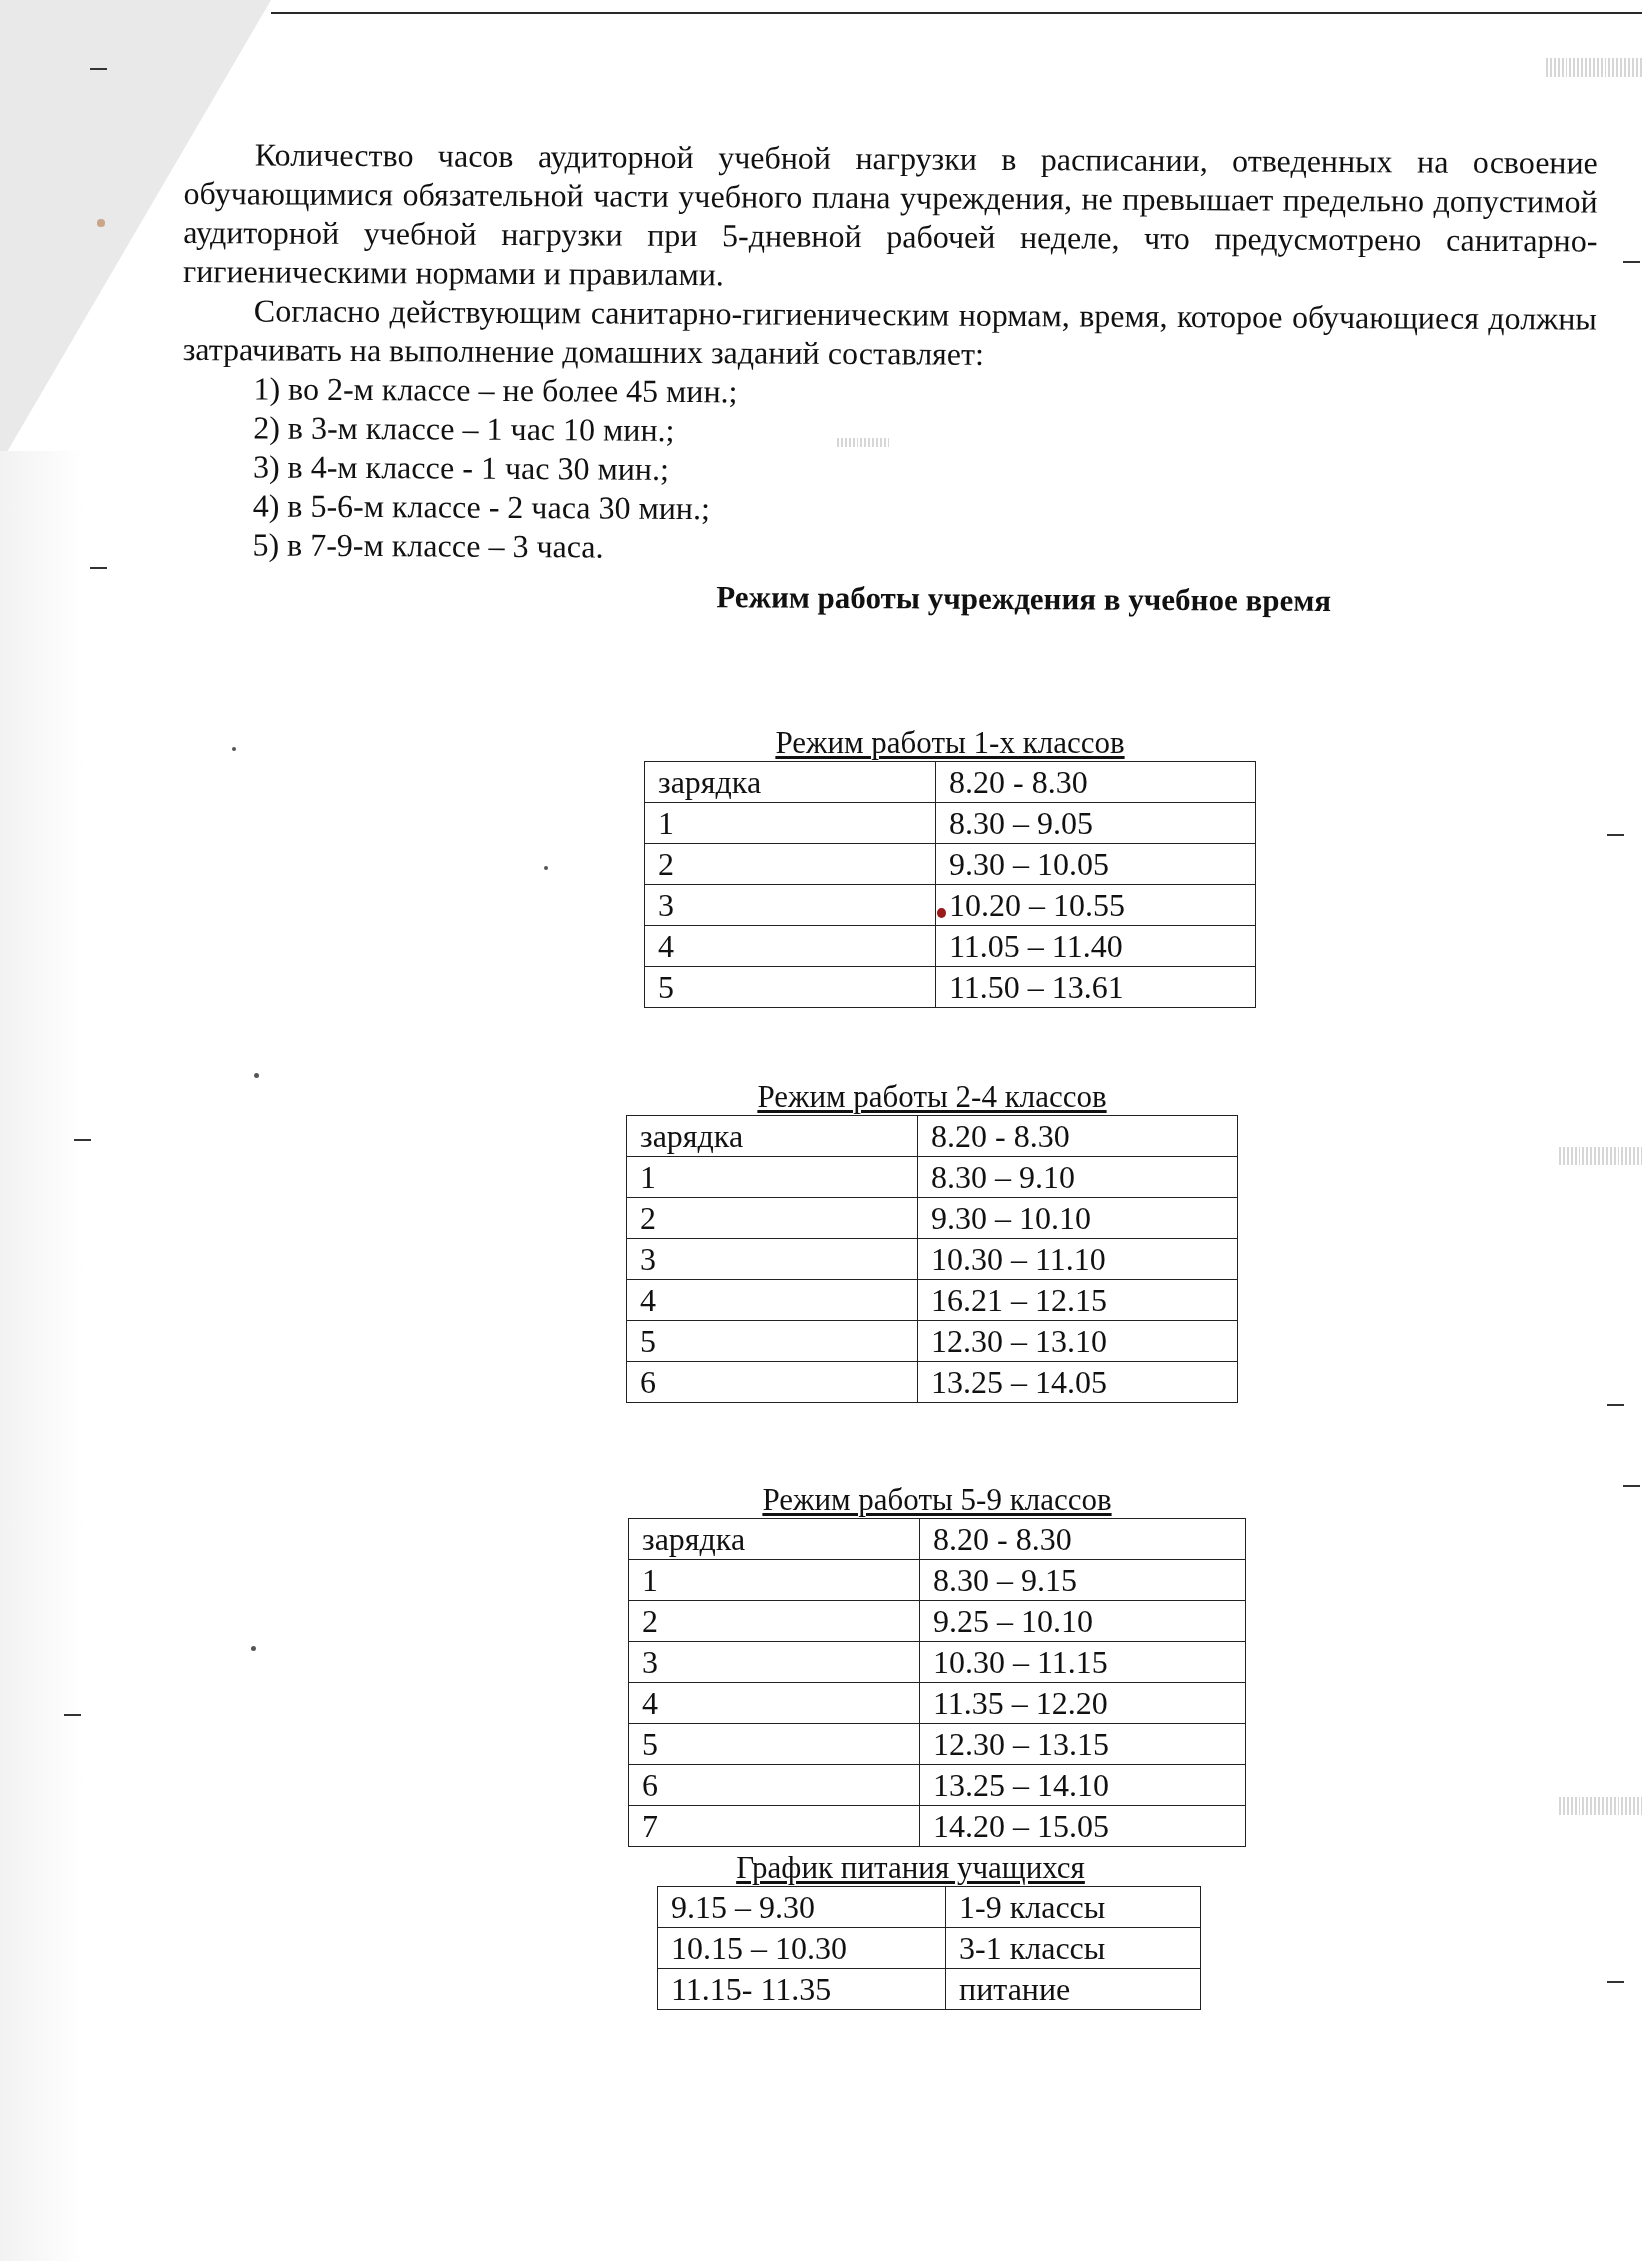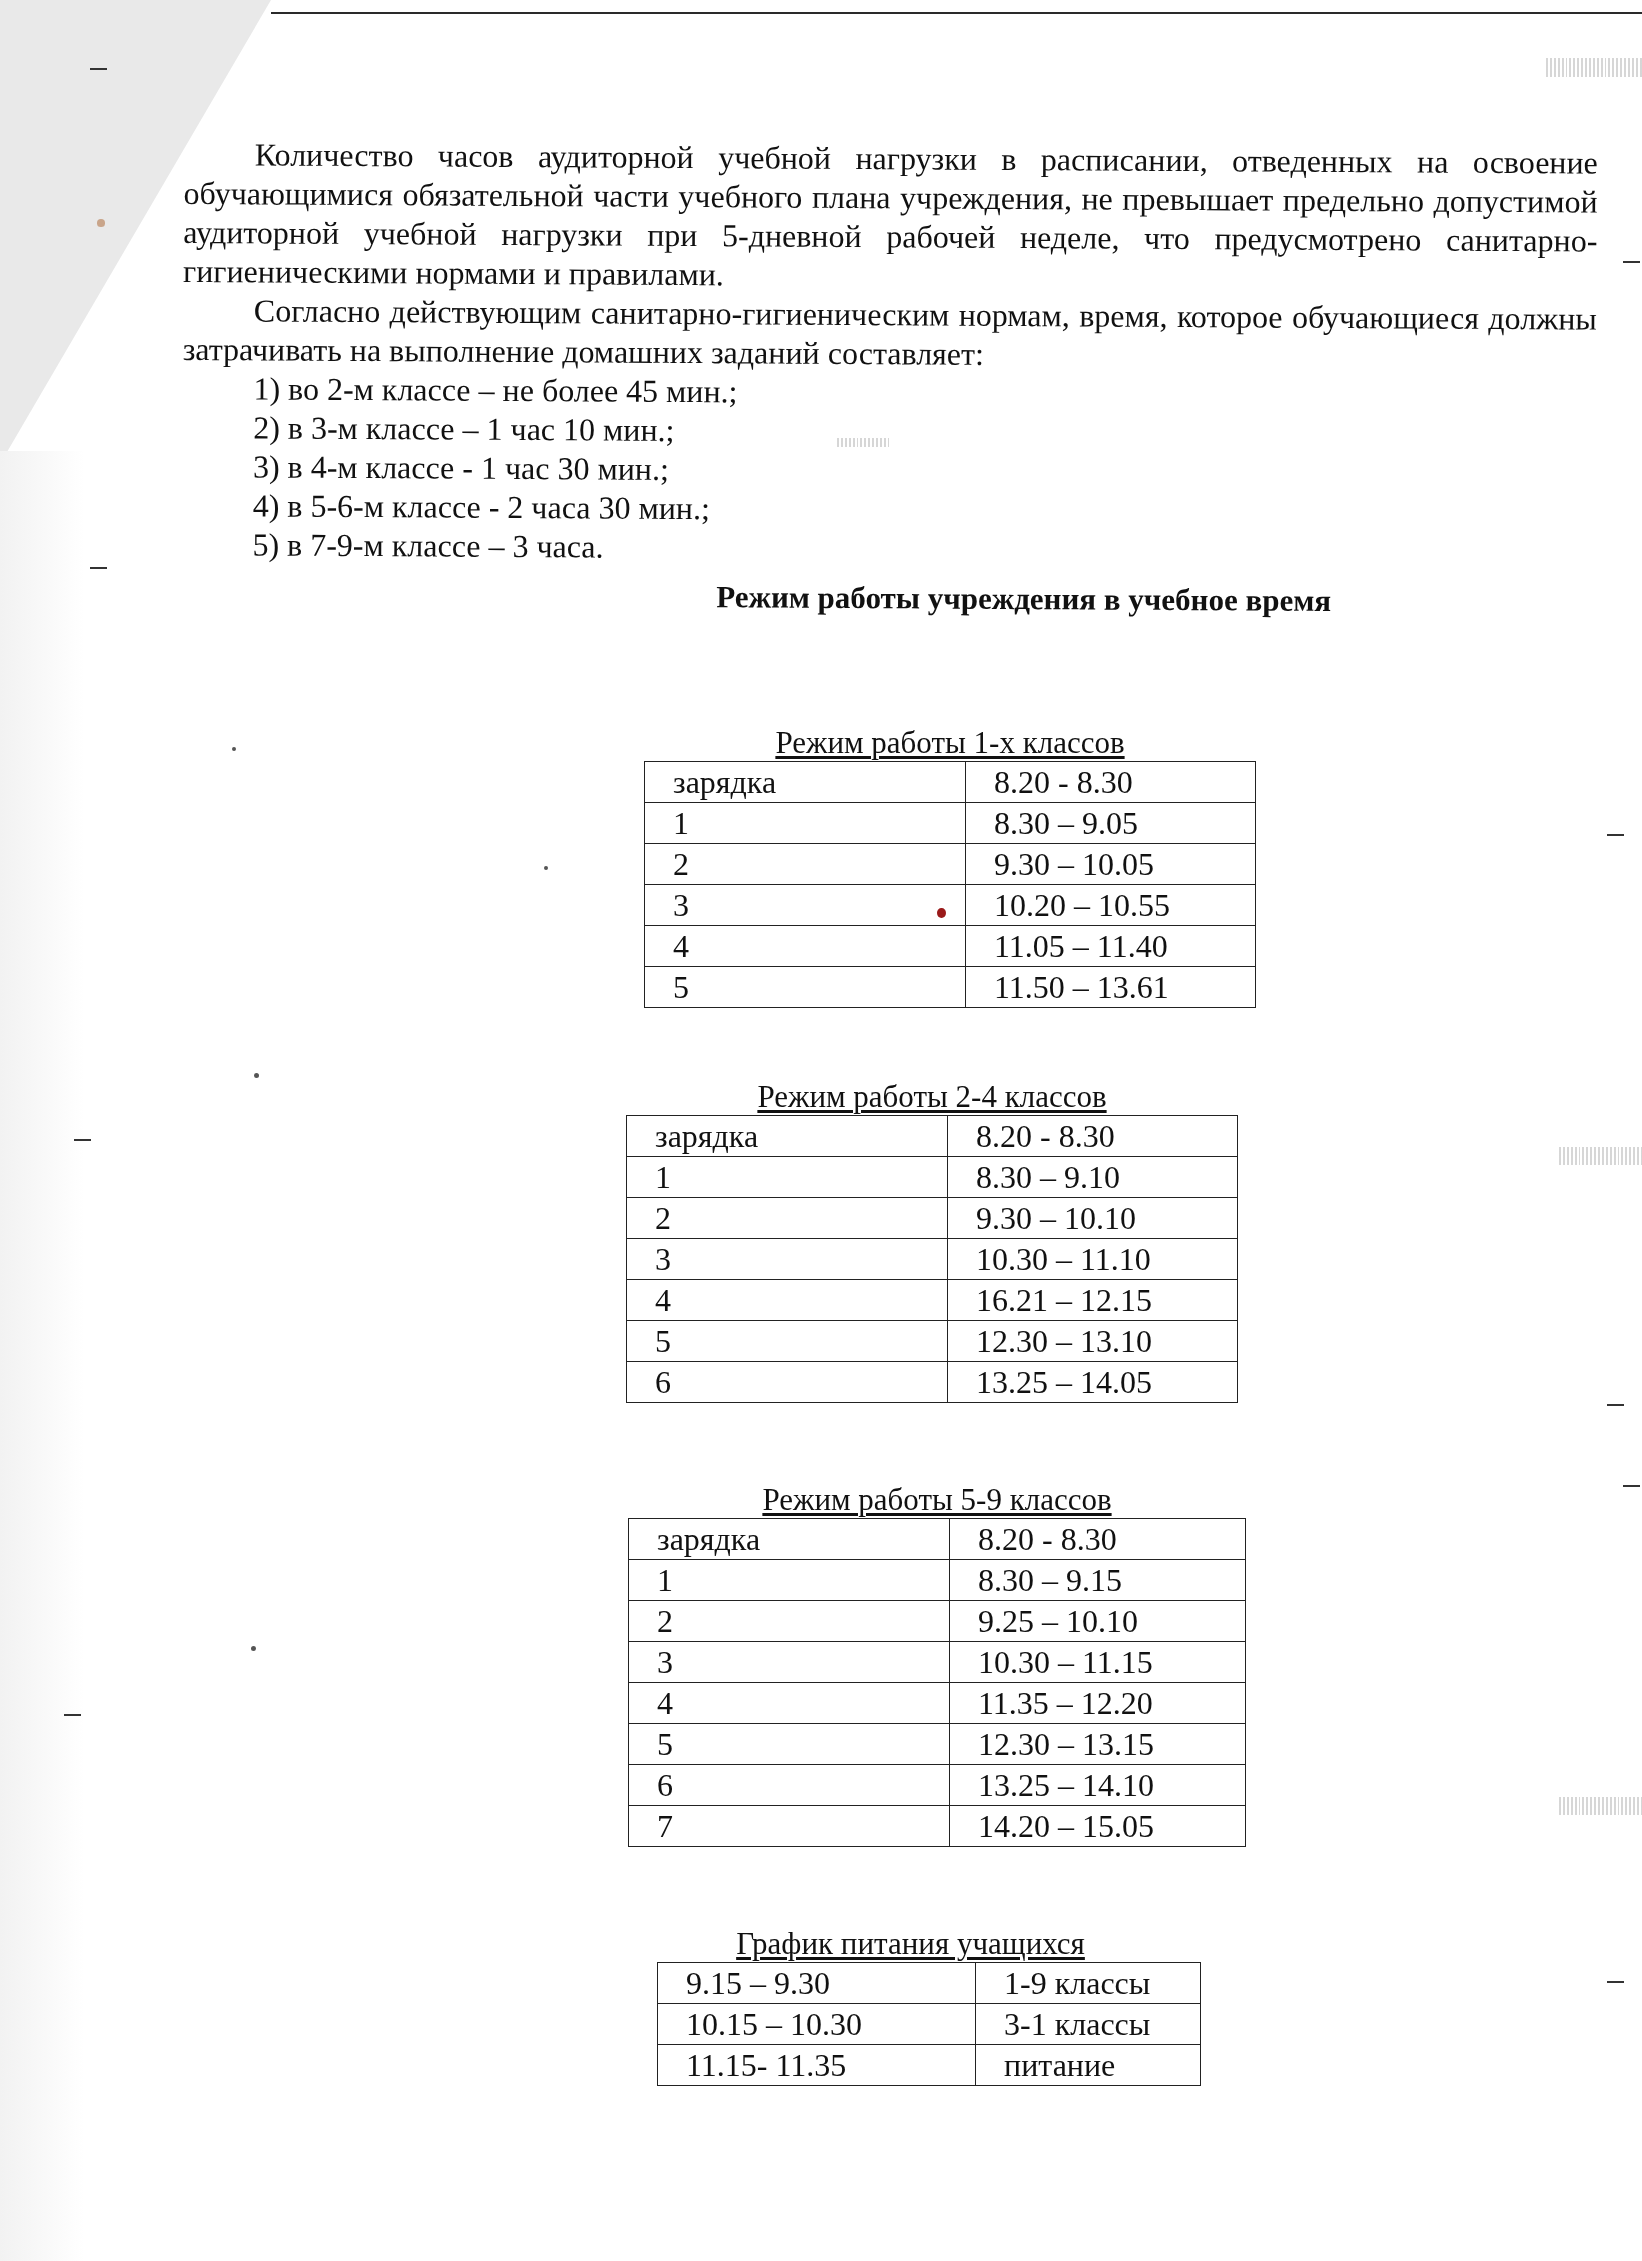--- a/index.html
+++ b/index.html
@@ -46,28 +46,28 @@
       text-align: center; font-weight: normal; font-size: 31px;
       text-decoration: underline; text-decoration-thickness: 2.6px;
       text-underline-offset: 2.6px;
     }
     table {
       border-collapse: collapse;
       font-size: 32px;
     }
     td {
       border: 1.9px solid #222;
-      padding: 0 28px;
+      padding: 0 13px;
       height: 40px; line-height: 40px;
       vertical-align: middle;
     }
     .t1 { position: absolute; left: 644px; top: 725px; width: 612px; }
     .t2 { position: absolute; left: 626px; top: 1079px; width: 612px; }
     .t3 { position: absolute; left: 628px; top: 1482px; width: 618px; }
-    .t4 { position: absolute; left: 657px; top: 1926px; width: 507px; }
+    .t4 { position: absolute; left: 657px; top: 1850px; width: 507px; }
     .t1 table, .t2 table { width: 612px; }
     .t3 table { width: 618px; }
     .t4 table { width: 544px; }
     .c1 { width: 264px; }
     .t4 .c1 { width: 261px; }
     .speck { position: absolute; background: #555; border-radius: 50%; }
     .dash { position: absolute; height: 1.9px; background: #333; width: 17px; }
     .red-dot { position: absolute; width: 9px; height: 10.3px; border-radius: 50%; background: #9a1a1a; }
     .grey-noise { position: absolute; background: repeating-linear-gradient(90deg,#bbb 0 1.9px,#fff 1.9px 3.9px); opacity: .6; }
   </style>

